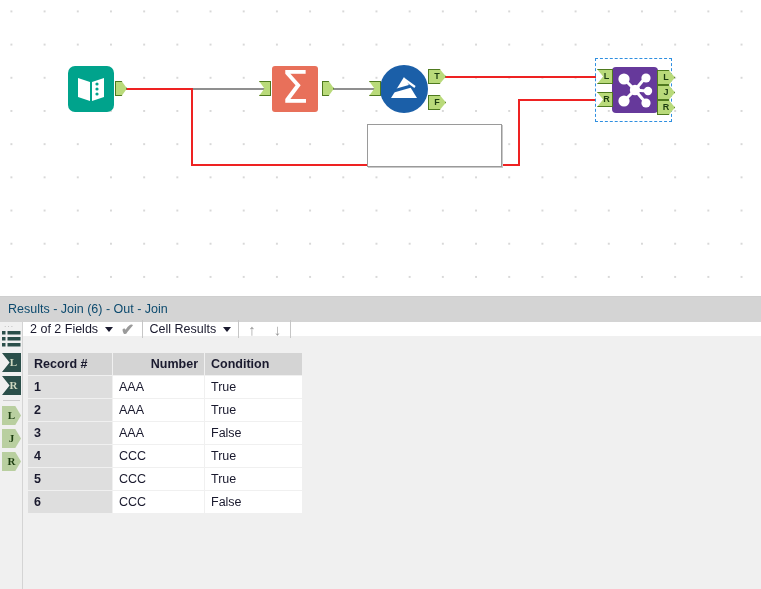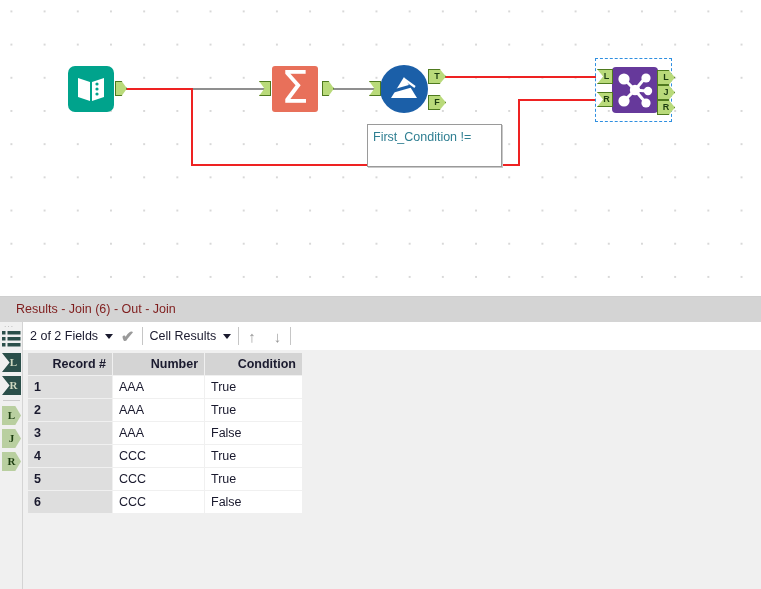--- a/index.html
+++ b/index.html
@@ -119,32 +119,32 @@
   #results-panel {
     position: absolute;
     left: 0; top: 296px;
     width: 761px; height: 293px;
     background: #f0f0f0;
     border-top: 1px solid #cfcfcf;
   }
   #results-title {
     height: 32px;
     background: #d4d4d4;
-    color: #7f1d1d;
+    color: #0c4a6e;
     font-size: 12.5px;
     line-height: 24px;
-    padding-left: 16px;
+    padding-left: 8px;
   }
 
   
   #results-toolbar {
     position: absolute;
     left: 23px; top: 25px;
     right: 0;
-    height: 28px;
+    height: 14px;
     background: #ffffff;
     display: flex;
     align-items: center;
     font-size: 12.5px;
     color: #1a1a2e;
   }
   .tb-item { display: flex; align-items: center; padding: 0 7px; height: 28px; }
   .tb-sep { width: 1px; height: 18px; background: #c6c6c6; }
   .caret {
     width: 0; height: 0;
@@ -195,23 +195,23 @@
   }
   #results-table th {
     background: #d4d4d4;
     color: #1a1a2e;
     font-weight: bold;
     font-size: 12.5px;
     height: 22px;
     padding: 0 6px;
     border: none;
   }
-  #results-table th.col-rec { text-align: right; width: 84px; }
+  #results-table th.col-rec { text-align: left; width: 84px; }
   #results-table th.col-num { text-align: right; width: 91px; }
-  #results-table th.col-cond { text-align: right; width: 97px; }
+  #results-table th.col-cond { text-align: left; width: 97px; }
   #results-table td {
     height: 22px;
     padding: 0 6px;
     font-size: 12.5px;
     color: #1a1a2e;
   }
   #results-table td.cell-rec { background: #dedede; font-weight: bold; text-align: left; }
   #results-table td.cell-val { background: #ffffff; text-align: left; }
 </style>
 </head>
@@ -275,21 +275,20 @@
       <circle cx="34" cy="36" r="4.6" fill="#ffffff"></circle>
     </svg>
   </div>
   <div class="anchor in" style="left:597px; top:69px;">L</div>
   <div class="anchor in" style="left:597px; top:92px;">R</div>
   <div class="anchor out" style="left:657px; top:70px;">L</div>
   <div class="anchor out" style="left:657px; top:85px;">J</div>
   <div class="anchor out" style="left:657px; top:100px;">R</div>
 
   <div id="annotation">
-    <div class="line">First_Condition !=</div>
   </div>
 </div>
 
 <div id="results-panel">
 
   <div id="results-title">Results - Join (6) - Out - Join</div>
 
   <div id="left-rail">
     <div class="rail-dots">···</div>
     <svg class="rail-list" viewBox="0 0 19 18">

